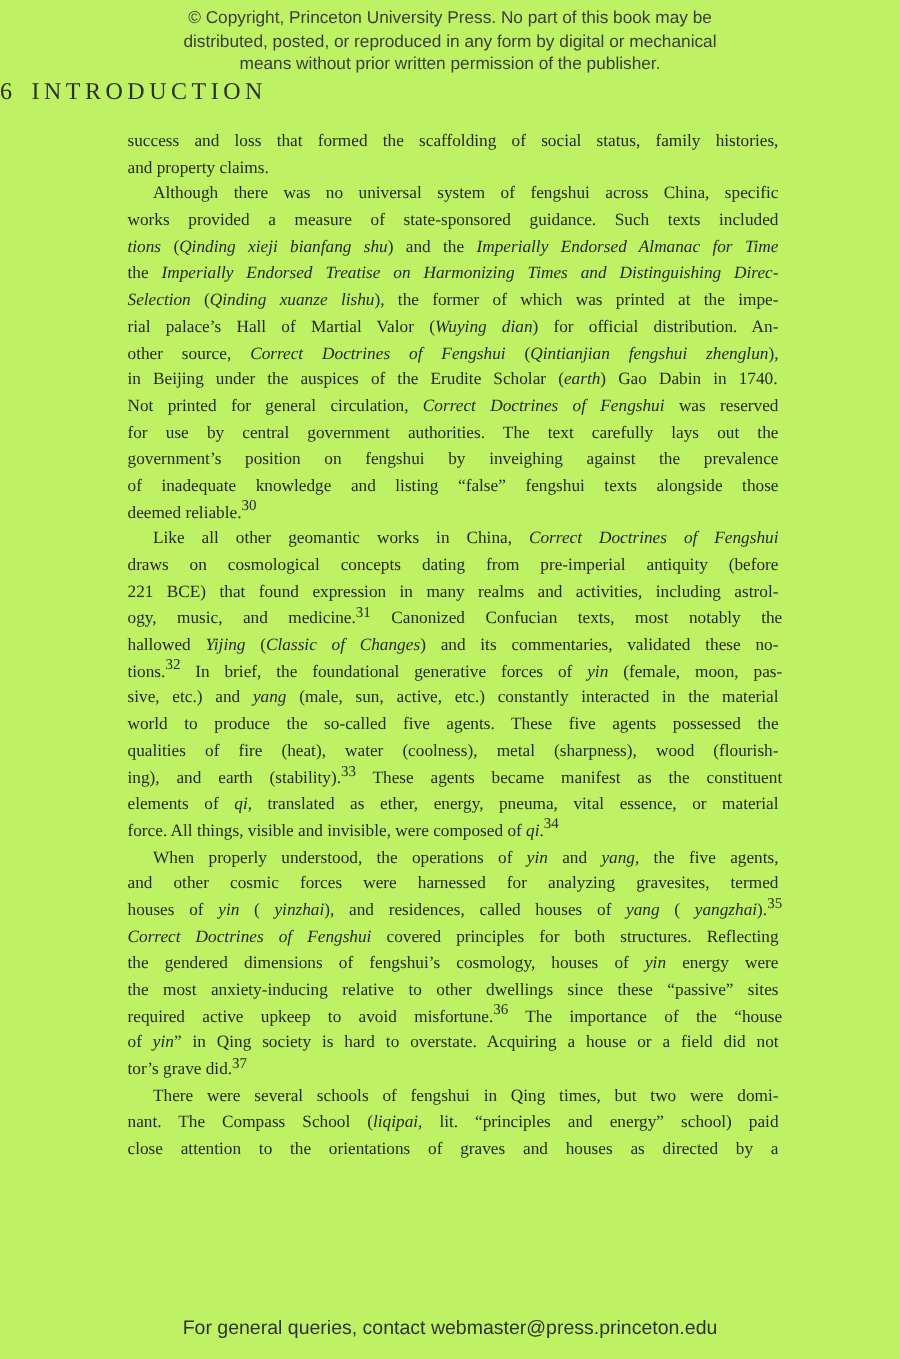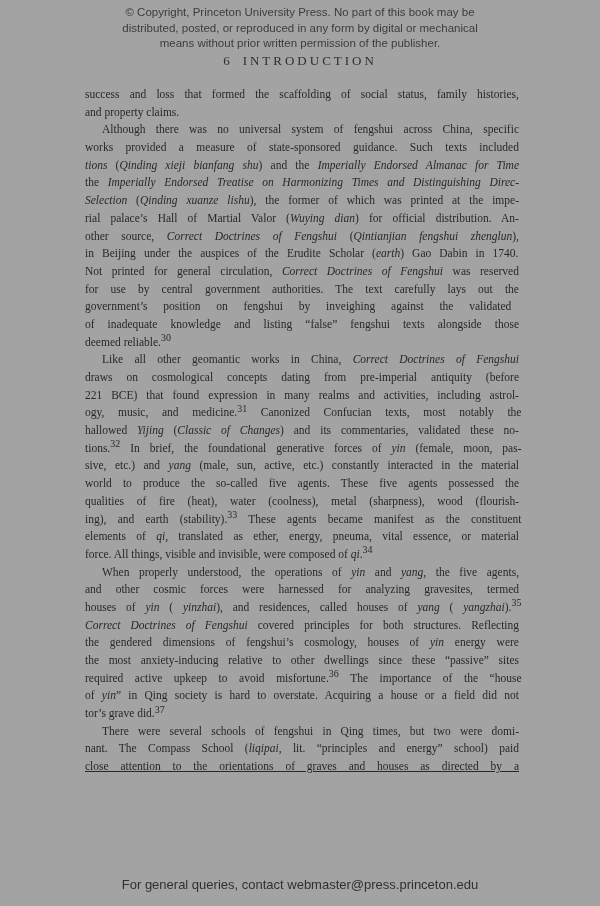--- a/index.html
+++ b/index.html
@@ -9,42 +9,41 @@
   }
   body {
     width: 600px;
     height: 906px;
     position: relative;
     font-family: "Liberation Serif", serif;
   }
   .page {
     position: absolute;
     inset: 0;
-    background: #a3a3a3;
+    background: #bef264;
     overflow: hidden;
   }
   .copyright {
     position: absolute;
     top: 5px;
     left: 0;
     width: 100%;
     text-align: center;
     font-family: "Liberation Sans", sans-serif;
     font-size: 11.5px;
     line-height: 15.5px;
     color: #3c3c3c;
   }
   .running-head {
     position: absolute;
     top: 53px;
     left: 0;
     width: 100%;
-    text-align: center;
     font-family: "Liberation Serif", serif;
-    font-size: 13px;
+    font-size: 16px;
     letter-spacing: 3px;
     color: #2e2e2e;
   }
   .running-head .pgnum { margin-right: 10px; }
   .body-text {
     position: absolute;
     top: 86px;
     left: 85px;
     width: 434px;
     color: #282828;
@@ -99,21 +98,21 @@
         <div class="line indent" style="word-spacing: 7.43px;"><span class="ln-in"><span class="r">Although there was no universal system of fengshui across China, specific</span></span></div>
         <div class="line" style="word-spacing: 9.54px;"><span class="ln-in"><span class="r">works provided a measure of state-sponsored guidance. Such texts included</span></span></div>
         <div class="line" style="word-spacing: 5.35px;"><span class="ln-in"><span class="i">tions</span><span class="r"> (</span><span class="i">Qinding xieji bianfang shu</span><span class="r">) and the </span><span class="i">Imperially Endorsed Almanac for Time</span></span></div>
         <div class="line" style="word-spacing: 5.76px;"><span class="ln-in"><span class="r">the </span><span class="i">Imperially Endorsed Treatise on Harmonizing Times and Distinguishing Direc-</span></span></div>
         <div class="line" style="word-spacing: 6.01px;"><span class="ln-in"><span class="i">Selection</span><span class="r"> (</span><span class="i">Qinding xuanze lishu</span><span class="r">), the former of which was printed at the impe-</span></span></div>
         <div class="line" style="word-spacing: 7.26px;"><span class="ln-in"><span class="r">rial palace’s Hall of Martial Valor (</span><span class="i">Wuying dian</span><span class="r">) for official distribution. An-</span></span></div>
         <div class="line" style="word-spacing: 9.74px;"><span class="ln-in"><span class="r">other source, </span><span class="i">Correct Doctrines of Fengshui</span><span class="r"> (</span><span class="i">Qintianjian fengshui zhenglun</span><span class="r">),</span></span></div>
         <div class="line" style="word-spacing: 5.18px;"><span class="ln-in"><span class="r">in Beijing under the auspices of the Erudite Scholar (</span><span class="i">earth</span><span class="r">) Gao Dabin in 1740.</span></span></div>
         <div class="line" style="word-spacing: 6.68px;"><span class="ln-in"><span class="r">Not printed for general circulation, </span><span class="i">Correct Doctrines of Fengshui</span><span class="r"> was reserved</span></span></div>
         <div class="line" style="word-spacing: 9.22px;"><span class="ln-in"><span class="r">for use by central government authorities. The text carefully lays out the</span></span></div>
-        <div class="line" style="word-spacing: 12.89px;"><span class="ln-in"><span class="r">government’s position on fengshui by inveighing against the validated</span></span></div>
+        <div class="line" style="word-spacing: 12.89px;"><span class="ln-in"><span class="r">government’s position on fengshui by inveighing against the prevalence</span></span></div>
         <div class="line" style="word-spacing: 10.15px;"><span class="ln-in"><span class="r">of inadequate knowledge and listing “false” fengshui texts alongside those</span></span></div>
         <div class="line"><span class="ln-in"><span class="r">deemed reliable.</span><span class="s">30</span></span></div>
       </div>
       <div>
         <div class="line indent" style="word-spacing: 8.43px;"><span class="ln-in"><span class="r">Like all other geomantic works in China, </span><span class="i">Correct Doctrines of Fengshui</span></span></div>
         <div class="line" style="word-spacing: 11.06px;"><span class="ln-in"><span class="r">draws on cosmological concepts dating from pre-imperial antiquity (before</span></span></div>
         <div class="line" style="word-spacing: 6.06px;"><span class="ln-in"><span class="r">221 BCE) that found expression in many realms and activities, including astrol-</span></span></div>
         <div class="line" style="word-spacing: 10.74px;"><span class="ln-in"><span class="r">ogy, music, and medicine.</span><span class="s">31</span><span class="r"> Canonized Confucian texts, most notably the</span></span></div>
         <div class="line" style="word-spacing: 6.97px;"><span class="ln-in"><span class="r">hallowed </span><span class="i">Yijing</span><span class="r"> (</span><span class="i">Classic of Changes</span><span class="r">) and its commentaries, validated these no-</span></span></div>
         <div class="line" style="word-spacing: 7.04px;"><span class="ln-in"><span class="r">tions.</span><span class="s">32</span><span class="r"> In brief, the foundational generative forces of </span><span class="i">yin</span><span class="r"> (female, moon, pas-</span></span></div>
@@ -131,21 +130,21 @@
         <div class="line" style="word-spacing: 7.18px;"><span class="ln-in"><span class="i">Correct Doctrines of Fengshui</span><span class="r"> covered principles for both structures. Reflecting</span></span></div>
         <div class="line" style="word-spacing: 7.88px;"><span class="ln-in"><span class="r">the gendered dimensions of fengshui’s cosmology, houses of </span><span class="i">yin</span><span class="r"> energy were</span></span></div>
         <div class="line" style="word-spacing: 6.74px;"><span class="ln-in"><span class="r">the most anxiety-inducing relative to other dwellings since these “passive” sites</span></span></div>
         <div class="line" style="word-spacing: 8.66px;"><span class="ln-in"><span class="r">required active upkeep to avoid misfortune.</span><span class="s">36</span><span class="r"> The importance of the “house</span></span></div>
         <div class="line" style="word-spacing: 4.39px;"><span class="ln-in"><span class="r">of </span><span class="i">yin</span><span class="r">” in Qing society is hard to overstate. Acquiring a house or a field did not</span></span></div>
         <div class="line"><span class="ln-in"><span class="r">tor’s grave did.</span><span class="s">37</span></span></div>
       </div>
       <div>
         <div class="line indent" style="word-spacing: 6.3px;"><span class="ln-in"><span class="r">There were several schools of fengshui in Qing times, but two were domi-</span></span></div>
         <div class="line" style="word-spacing: 8.47px;"><span class="ln-in"><span class="r">nant. The Compass School (</span><span class="i">liqipai</span><span class="r">, lit. “principles and energy” school) paid</span></span></div>
-        <div class="line" style="word-spacing: 8.97px; text-decoration: underline;"><span class="ln-in"><span class="r">close attention to the orientations of graves and houses as directed by a</span></span></div>
+        <div class="line" style="word-spacing: 8.97px;"><span class="ln-in"><span class="r">close attention to the orientations of graves and houses as directed by a</span></span></div>
       </div>
     </div>
 
   <div class="footer">
     <span>For general queries, contact webmaster@press.princeton.edu</span>
   </div>
 
 </div>
 
 </body></html>

